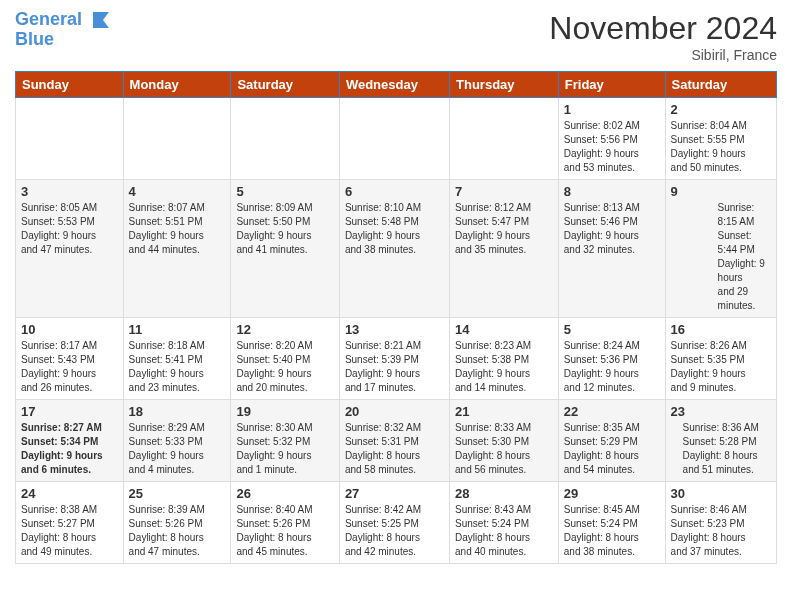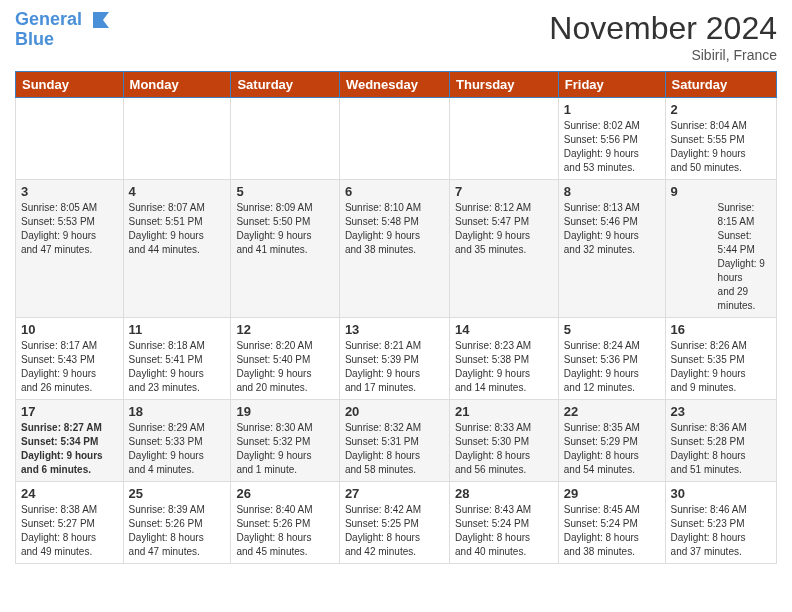--- a/index.html
+++ b/index.html
@@ -237,21 +237,21 @@
           </td>
           <td>
             <span class="day-num">22</span>
             <div class="day-info" style="white-space: pre-line;">Sunrise: 8:35 AM
 Sunset: 5:29 PM
 Daylight: 8 hours
 and 54 minutes.</div>
           </td>
           <td>
             <span class="day-num">23</span>
-            <div class="day-info" style="white-space: pre-line;">Sunrise: 8:36 AM
+            <div class="day-info" style="white-space: pre-line; margin-left: 12px;">Sunrise: 8:36 AM
 Sunset: 5:28 PM
 Daylight: 8 hours
 and 51 minutes.</div>
           </td>
         </tr>
         <tr>
           <td>
             <span class="day-num">24</span>
             <div class="day-info" style="white-space: pre-line;">Sunrise: 8:38 AM
 Sunset: 5:27 PM

